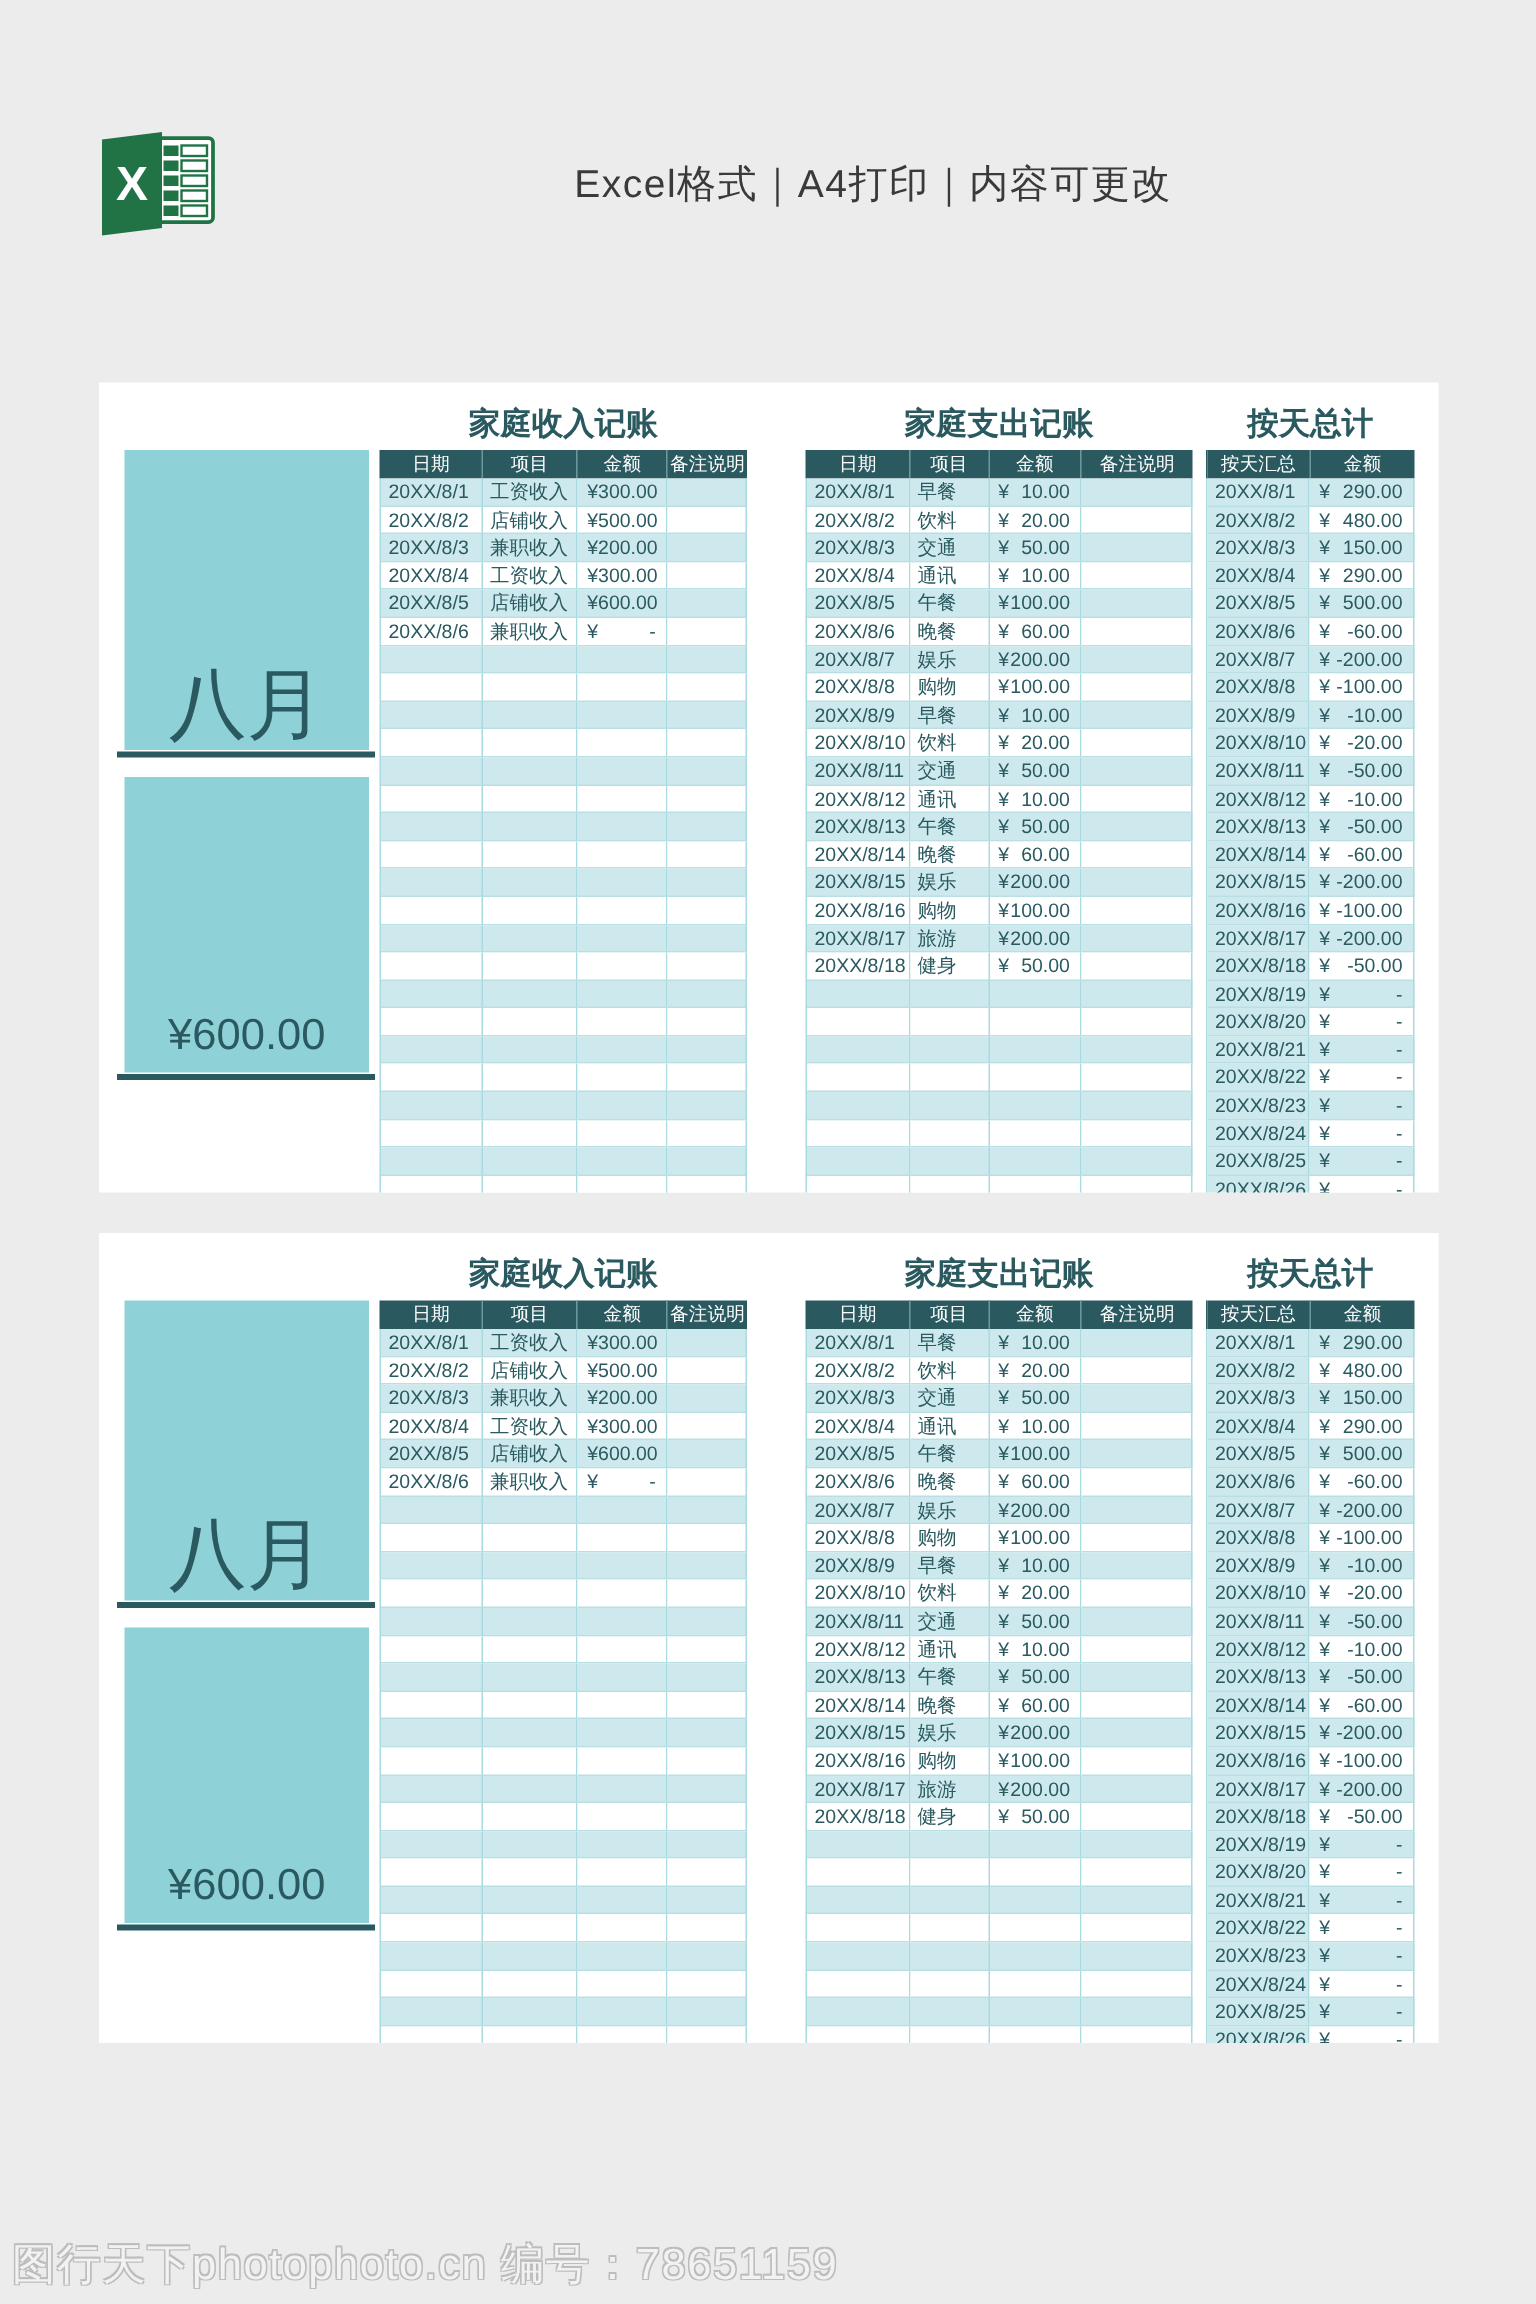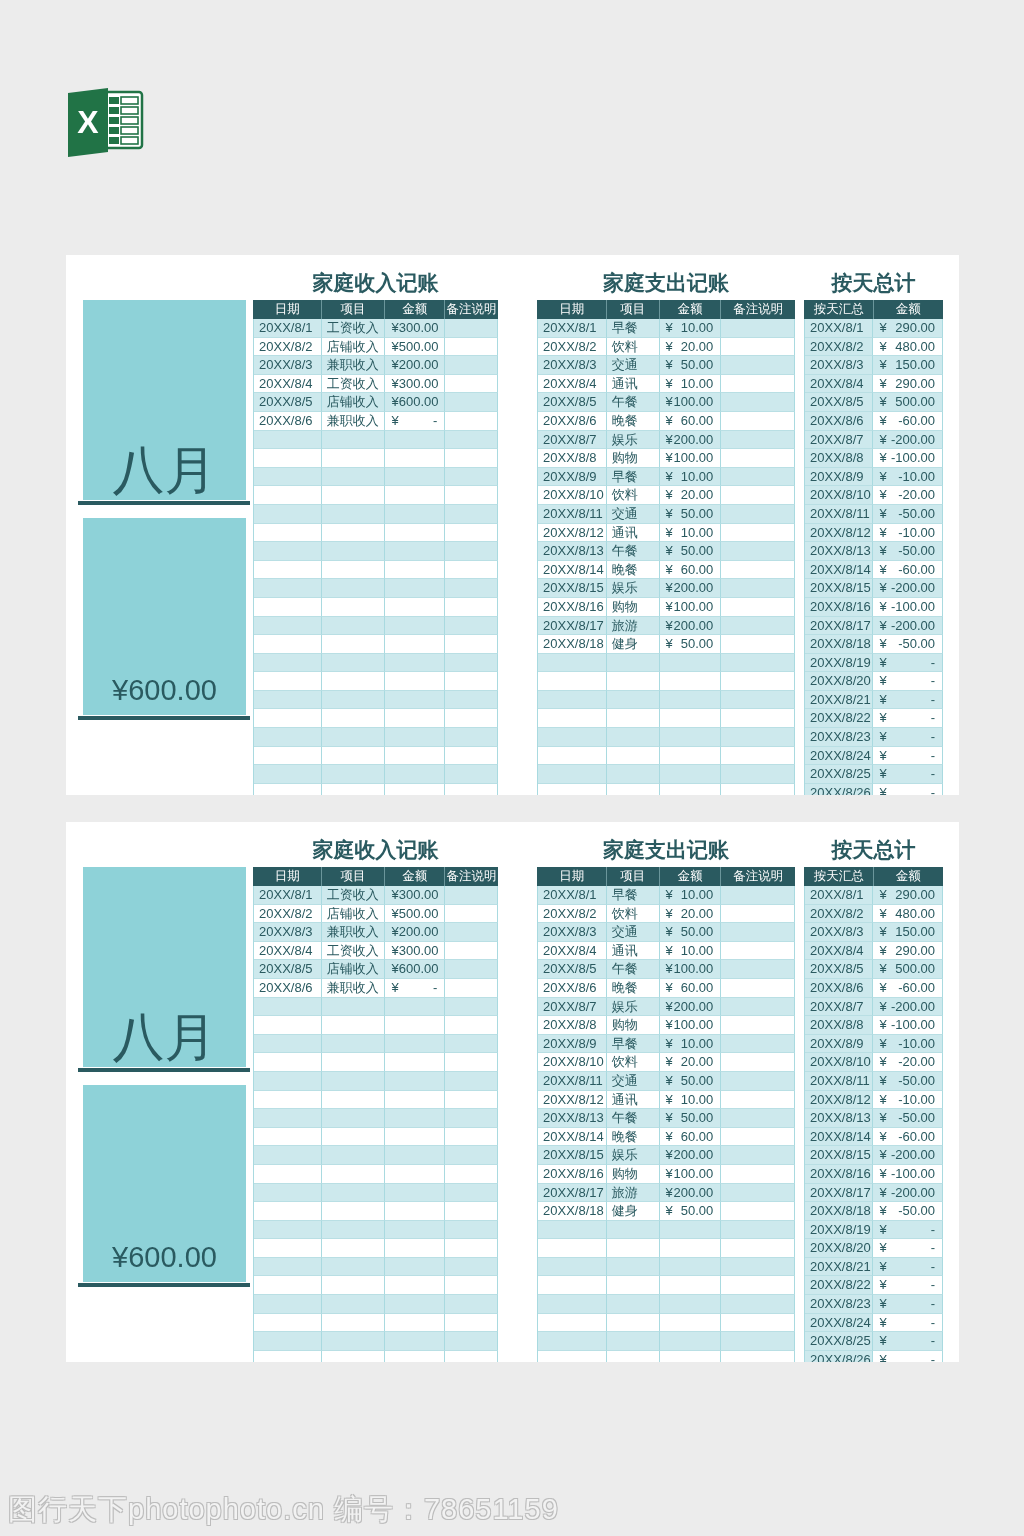--- a/index.html
+++ b/index.html
@@ -79,20 +79,21 @@
         <rect x="53" y="19" width="17" height="7"></rect>
       <rect x="53" y="29" width="17" height="7"></rect>
         <rect x="53" y="39" width="17" height="7"></rect>
       <rect x="53" y="49" width="17" height="7"></rect>
     </g>
     <polygon points="0,5 40,0 40,64 0,69" fill="#217346"></polygon>
     <text x="20" y="45" text-anchor="middle" font-size="32" font-weight="bold" fill="#ffffff">X</text>
   </svg>
 </div>
 <div class="titles">
+  <div class="subtitle">Excel格式｜A4打印｜内容可更改</div>
 </div>
 
 <section class="panel" id="panel1">
   <div class="box box1">
     <span class="month-label">八月</span>
   </div>
   <div class="rule rule1"></div>
   <div class="box box2">
     <span class="month-total">¥600.00</span>
   </div>

